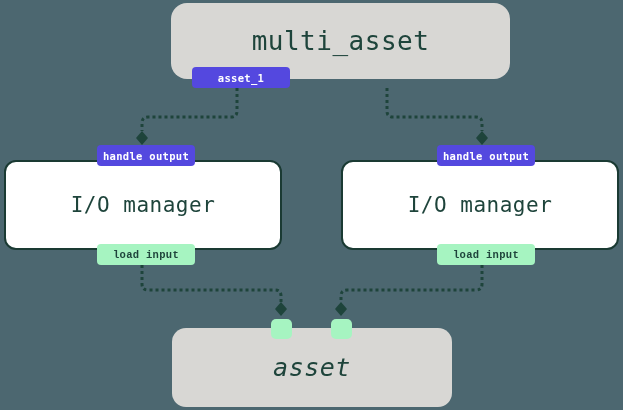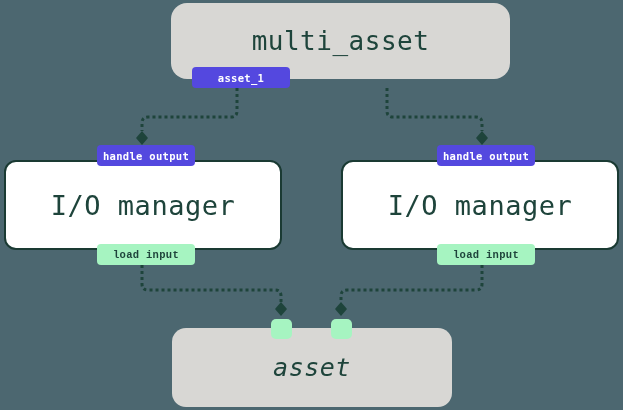--- a/index.html
+++ b/index.html
@@ -38,21 +38,21 @@
   .node-gray { background: var(--node-gray); }
   .node-white {
     background: var(--node-white);
     border: 2px solid var(--border);
   }
   .node-top    { left: 171px; top: 3px;   width: 339px; height: 76px; border-radius: 16px; }
   .node-io-l   { left: 4px;   top: 160px; width: 278px; height: 90px; border-radius: 12px; }
   .node-io-r   { left: 341px; top: 160px; width: 278px; height: 90px; border-radius: 12px; }
   .node-bottom { left: 172px; top: 328px; width: 280px; height: 79px; border-radius: 14px; }
   .label-xl { font-size: 26px; font-weight: 500; letter-spacing: 0.5px; }
-  .label-lg { font-size: 27px; font-weight: 500; letter-spacing: 0.5px; text-align: right; }
+  .label-lg { font-size: 21px; font-weight: 500; letter-spacing: 0.5px; text-align: right; }
   .label-md { font-size: 25px; font-weight: 500; letter-spacing: 0.5px; font-style: italic; }
   .badge {
     position: absolute;
     width: 98px; height: 21px;
     display: flex; align-items: center; justify-content: center;
     font-size: 10.5px; font-weight: bold;
     border-radius: 4px;
     box-sizing: border-box;
     letter-spacing: 0.3px;
     z-index: 3;

